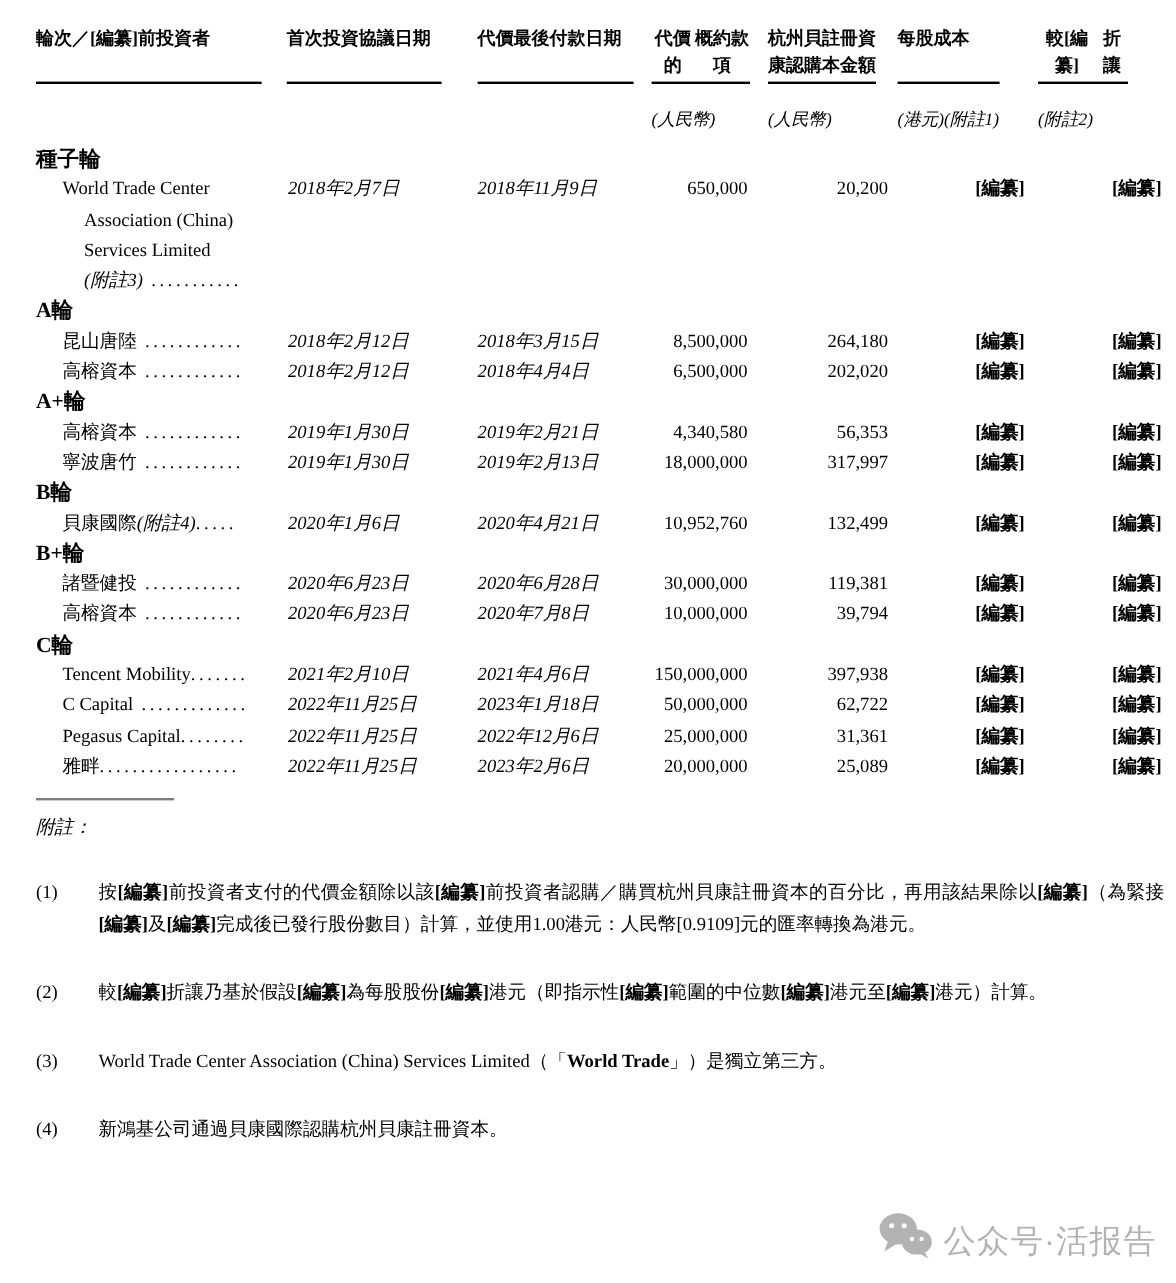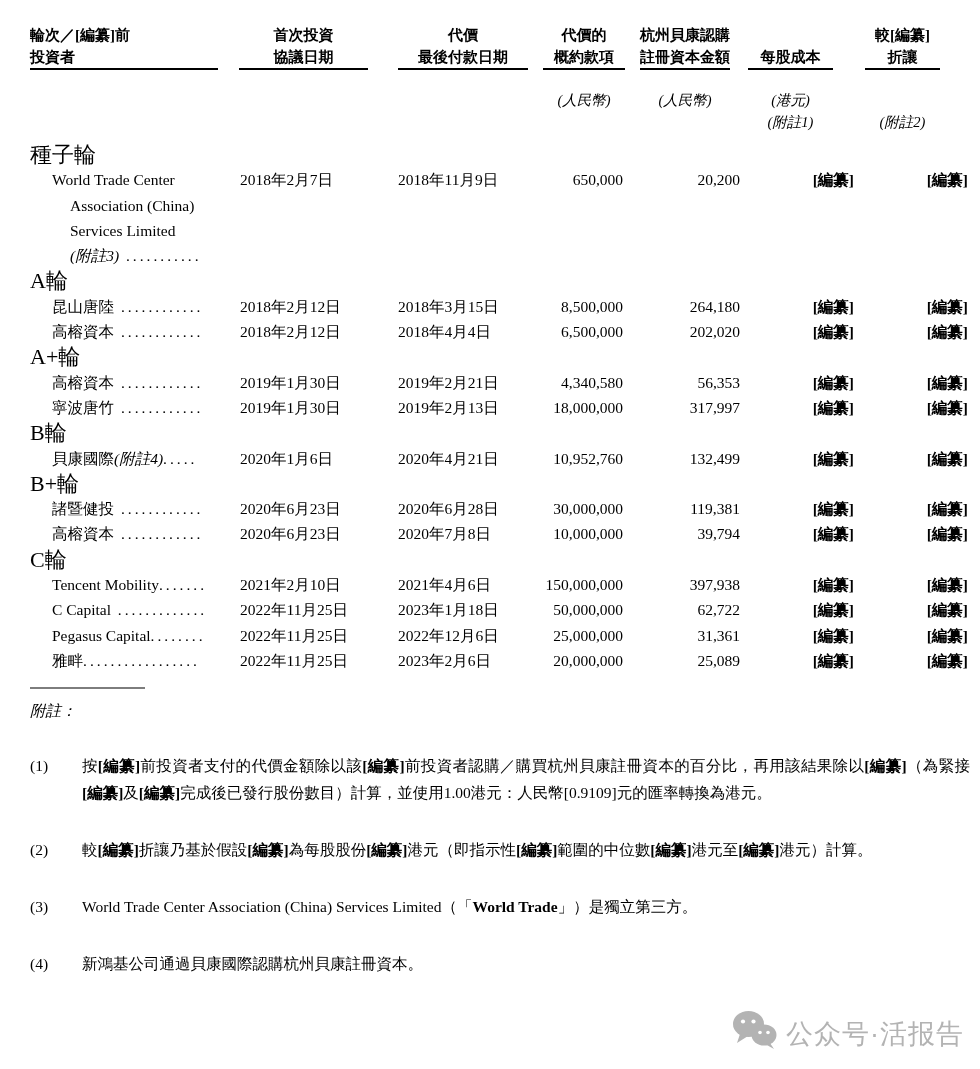--- a/index.html
+++ b/index.html
@@ -9,42 +9,42 @@
     position:relative;overflow:hidden;
   }
   .page{padding:22px 10px 0 30px;}
   table{border-collapse:collapse;table-layout:fixed;width:940px;}
   col.c1{width:202px}col.c2{width:158px}col.c3{width:150px}
   col.c4{width:85px}col.c5{width:120px}col.c6{width:111px}col.c7{width:114px}
   th,td{padding:0;vertical-align:top;font-weight:normal;text-align:left;
         font-size:15.5px;line-height:25.3px;}
   
   th{vertical-align:bottom;}
-  .hcol{display:flex;flex-direction:column;justify-content:flex-end;
+  .hcol{display:flex;
         border-bottom:2px solid #000;font-weight:bold;line-height:22px;
         font-size:15px;text-align:center;}
   .hcol.left{text-align:left;}
   .h1 .hcol{min-height:46px;}
   .w1{width:188px;}
   .w2{width:129px;margin-left:7px;}
   .w3{width:130px;margin-left:8px;}
   .w4{width:82px;margin-left:3px;}
   .w5{width:90px;margin-left:15px;}
   .w6{width:85px;margin-left:3px;}
   .w7{width:75px;margin-left:9px;}
   .units .ucol{border-bottom:none;font-weight:normal;font-style:italic;
         text-align:center;line-height:22px;font-size:14.5px;}
   .units td{padding-top:19px;padding-bottom:9px;}
   .uline{min-height:22px;}
   
-  td.group{font-weight:normal;font-size:22px;}
+  td.group{font-weight:bold;font-size:18px;}
   td.namecell{padding-left:22px;}
   .nline{white-space:nowrap;}
   .nline.cont{padding-left:18px;}
-  td.datecell{padding-left:8px;white-space:nowrap;}
+  td.datecell{padding-left:8px;white-space:nowrap;font-style:italic;}
   td.numcell{text-align:right;white-space:nowrap;}
   td.numcell.a1{padding-right:2px;}
   td.numcell.a2{padding-right:5px;}
   td.redcell{font-weight:bold;padding-right:2px;}
   .b{font-weight:bold;}
   .i{font-style:italic;}
   .dots{letter-spacing:3px;}
   
   .rule{width:115px;height:2px;background:#7d7d7d;margin-top:14px;}
   .notes-label{font-style:italic;margin-top:12px;font-size:15.5px;}

